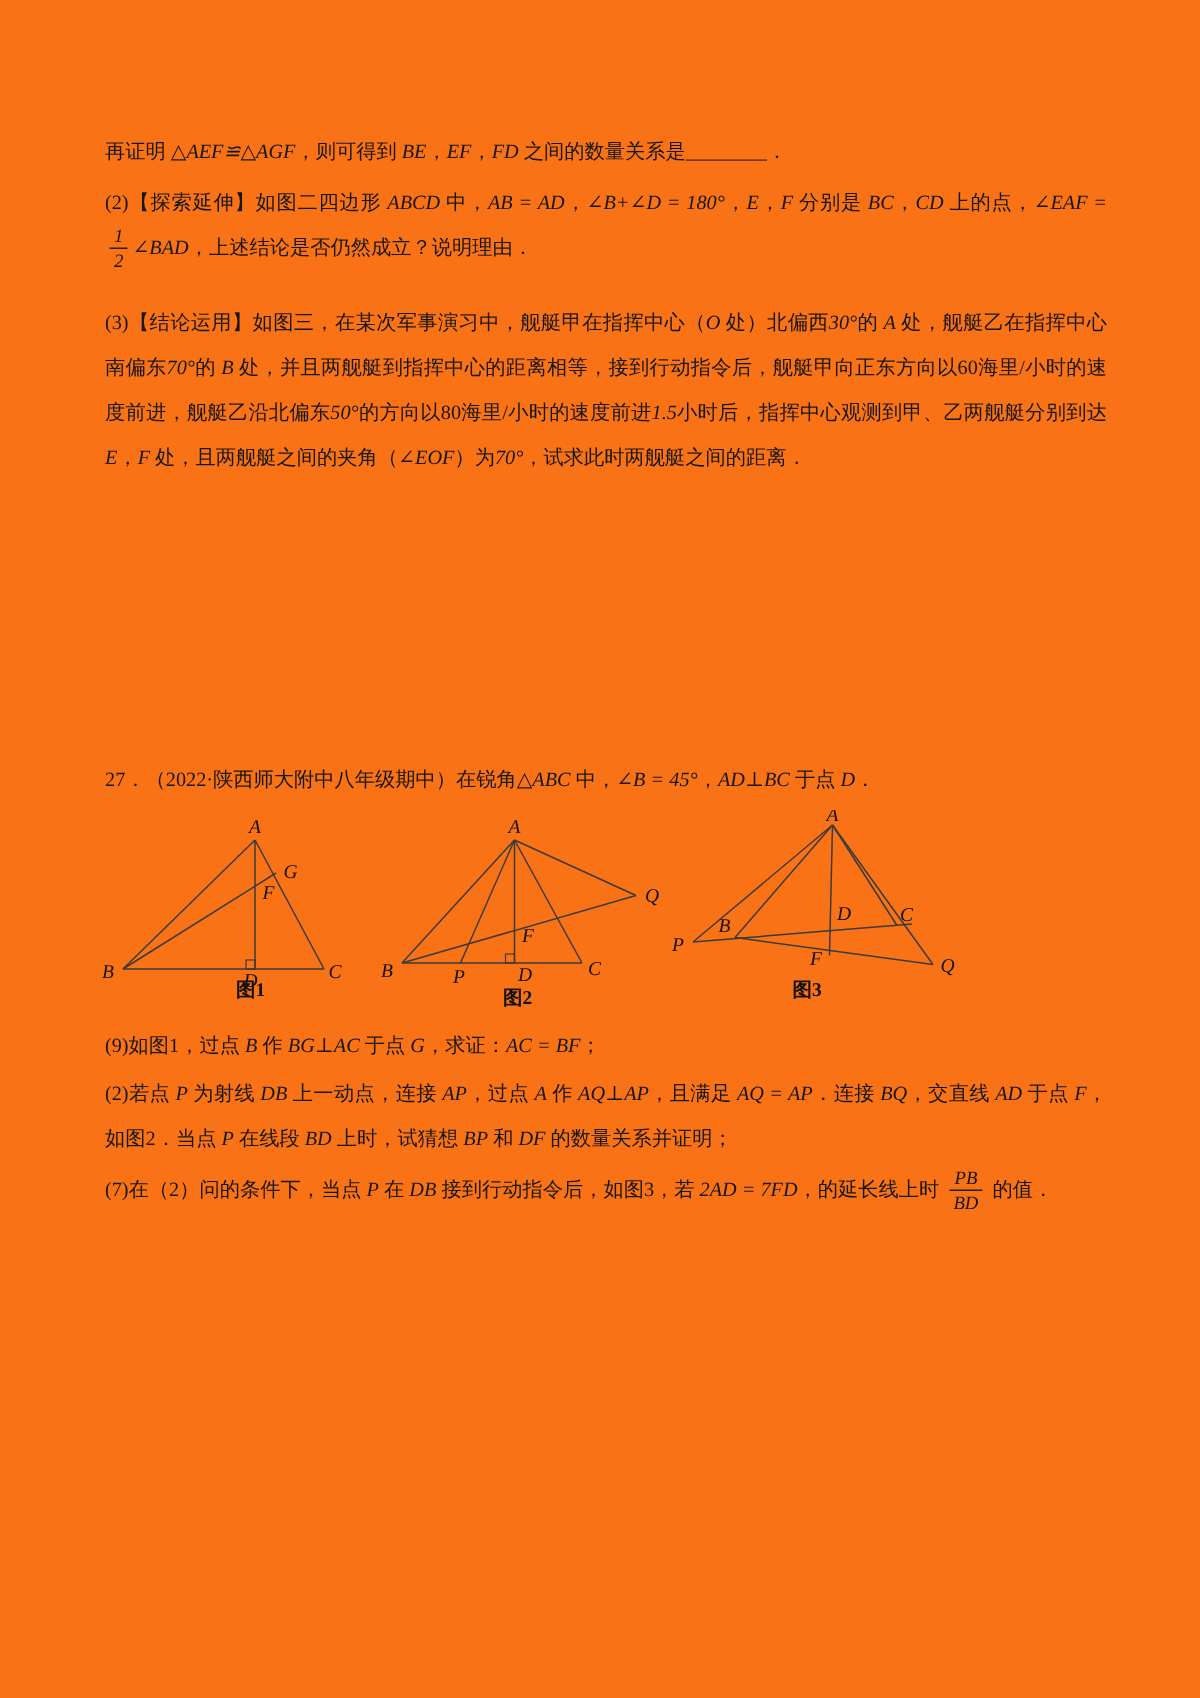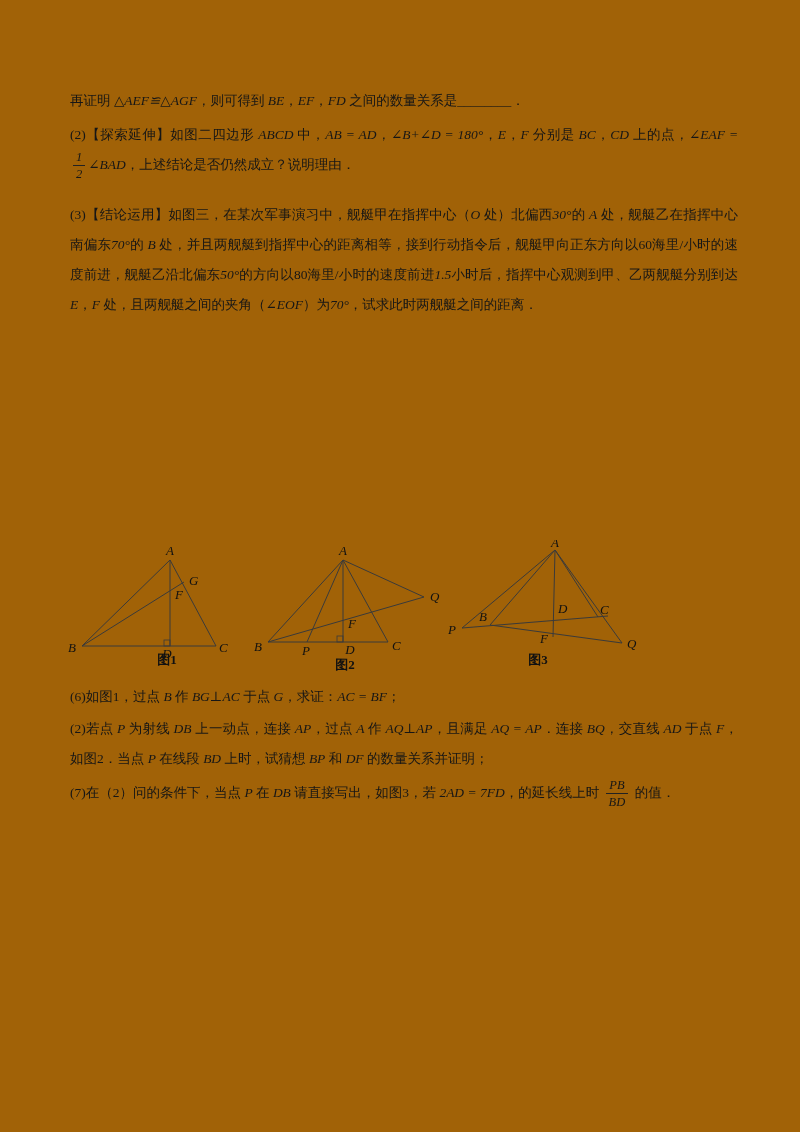--- a/index.html
+++ b/index.html
@@ -1,18 +1,18 @@
 <!DOCTYPE html>
 <html><head>
 <meta charset="utf-8">
 <style>
   *{box-sizing:border-box;margin:0;padding:0}
   html,body{background:#ffffff}
   .page{
-    position:relative;width:800px;height:1132px;background:#a16207;overflow:hidden;
+    position:relative;width:800px;height:1132px;background:#f97316;overflow:hidden;
     font-family:"Liberation Serif","DejaVu Serif","DejaVu Sans",serif;color:#161616;
   }
   .para{
     position:absolute;left:70px;width:668px;
     font-size:13.5px;line-height:30px;text-align:justify;
   }
   .para .txt{font-family:"Liberation Serif","DejaVu Sans",serif}
   .para .math{font-family:"Liberation Serif","DejaVu Serif",serif;font-style:italic}
   .frac{
     display:inline-block;vertical-align:middle;text-align:center;
@@ -26,20 +26,21 @@
   .ptlabel{font-family:"Liberation Serif","DejaVu Serif",serif;font-style:italic;font-size:13px;fill:#111}
   .caption{font-family:"Liberation Serif","DejaVu Sans",serif;font-size:13px;font-weight:700;fill:#111}
 </style>
 </head>
 <body>
 
 <div class="page">
   <div class="para" style="top:86px"><span class="txt">再证明 </span><span class="math">△AEF≌△AGF</span><span class="txt">，则可得到 </span><span class="math">BE</span><span class="txt">，</span><span class="math">EF</span><span class="txt">，</span><span class="math">FD</span><span class="txt"> 之间的数量关系是</span><span class="txt">________</span><span class="txt">．</span></div>
   <div class="para" style="top:120px"><span class="txt">(2)【探索延伸】如图二四边形 </span><span class="math">ABCD</span><span class="txt"> 中，</span><span class="math">AB = AD</span><span class="txt">，</span><span class="math">∠B+∠D = 180°</span><span class="txt">，</span><span class="math">E</span><span class="txt">，</span><span class="math">F</span><span class="txt"> 分别是 </span><span class="math">BC</span><span class="txt">，</span><span class="math">CD</span><span class="txt"> 上的点，</span><span class="math">∠EAF = </span><span class="frac"><span class="num">1</span><span class="den">2</span></span><span class="math">∠BAD</span><span class="txt">，上述结论是否仍然成立？说明理由．</span></div>
   <div class="para" style="top:200px"><span class="txt">(3)【结论运用】如图三，在某次军事演习中，舰艇甲在指挥中心（</span><span class="math">O</span><span class="txt"> 处）北偏西</span><span class="math">30°</span><span class="txt">的 </span><span class="math">A</span><span class="txt"> 处，舰艇乙在指挥中心南偏东</span><span class="math">70°</span><span class="txt">的 </span><span class="math">B</span><span class="txt"> 处，并且两舰艇到指挥中心的距离相等，接到行动指令后，舰艇甲向正东方向以60海里/小时的速度前进，舰艇乙沿北偏东</span><span class="math">50°</span><span class="txt">的方向以80海里/小时的速度前进</span><span class="math">1.5</span><span class="txt">小时后，指挥中心观测到甲、乙两舰艇分别到达 </span><span class="math">E</span><span class="txt">，</span><span class="math">F</span><span class="txt"> 处，且两舰艇之间的夹角（</span><span class="math">∠EOF</span><span class="txt">）为</span><span class="math">70°</span><span class="txt">，试求此时两舰艇之间的距离．</span></div>
+  <div class="para" style="top:505px"><span class="txt">27．（2022·陕西师大附中八年级期中）在锐角</span><span class="math">△ABC</span><span class="txt"> 中，</span><span class="math">∠B = 45°</span><span class="txt">，</span><span class="math">AD⊥BC</span><span class="txt"> 于点 </span><span class="math">D</span><span class="txt">．</span></div>
 
   <svg class="figs" width="800" height="142" viewBox="0 0 800 142">
     <g>
         <line x1="170" y1="20" x2="82" y2="106"></line>
         <line x1="82" y1="106" x2="216" y2="106"></line>
         <line x1="170" y1="20" x2="216" y2="106"></line>
         <line x1="170" y1="20" x2="170" y2="106"></line>
         <line x1="82" y1="106" x2="184" y2="42"></line>
         <rect x="164" y="100" width="6" height="6" class="ra"></rect>
         <text x="170" y="15" text-anchor="middle" class="ptlabel">A</text>
@@ -80,16 +81,16 @@
         <text x="456" y="94" text-anchor="end" class="ptlabel">P</text>
         <text x="487" y="81" text-anchor="end" class="ptlabel">B</text>
         <text x="558" y="73" text-anchor="start" class="ptlabel">D</text>
         <text x="600" y="74" text-anchor="start" class="ptlabel">C</text>
         <text x="548" y="103" text-anchor="end" class="ptlabel">F</text>
         <text x="627" y="108" text-anchor="start" class="ptlabel">Q</text>
         <text x="538" y="124" text-anchor="middle" class="caption">图3</text>
       </g>
   </svg>
 
-  <div class="para" style="top:682px"><span class="txt">(6)如图1，过点 </span><span class="math">B</span><span class="txt"> 作 </span><span class="math">BG⊥AC</span><span class="txt"> 于点 </span><span class="math">G</span><span class="txt">，求证：</span><span class="math">AC = BF</span><span class="txt">；</span></div>
+  <div class="para" style="top:682px"><span class="txt">(9)如图1，过点 </span><span class="math">B</span><span class="txt"> 作 </span><span class="math">BG⊥AC</span><span class="txt"> 于点 </span><span class="math">G</span><span class="txt">，求证：</span><span class="math">AC = BF</span><span class="txt">；</span></div>
   <div class="para" style="top:714px"><span class="txt">(2)若点 </span><span class="math">P</span><span class="txt"> 为射线 </span><span class="math">DB</span><span class="txt"> 上一动点，连接 </span><span class="math">AP</span><span class="txt">，过点 </span><span class="math">A</span><span class="txt"> 作 </span><span class="math">AQ⊥AP</span><span class="txt">，且满足 </span><span class="math">AQ = AP</span><span class="txt">．连接 </span><span class="math">BQ</span><span class="txt">，交直线 </span><span class="math">AD</span><span class="txt"> 于点 </span><span class="math">F</span><span class="txt">，如图2．当点 </span><span class="math">P</span><span class="txt"> 在线段 </span><span class="math">BD</span><span class="txt"> 上时，试猜想 </span><span class="math">BP</span><span class="txt"> 和 </span><span class="math">DF</span><span class="txt"> 的数量关系并证明；</span></div>
-  <div class="para" style="top:778px"><span class="txt">(7)在（2）问的条件下，当点 </span><span class="math">P</span><span class="txt"> 在 </span><span class="math">DB</span><span class="txt"> 请直接写出，如图3，若 </span><span class="math">2AD = 7FD</span><span class="txt">，的延长线上时 </span><span class="frac"><span class="num">PB</span><span class="den">BD</span></span><span class="txt"> 的值．</span></div>
+  <div class="para" style="top:778px"><span class="txt">(7)在（2）问的条件下，当点 </span><span class="math">P</span><span class="txt"> 在 </span><span class="math">DB</span><span class="txt"> 接到行动指令后，如图3，若 </span><span class="math">2AD = 7FD</span><span class="txt">，的延长线上时 </span><span class="frac"><span class="num">PB</span><span class="den">BD</span></span><span class="txt"> 的值．</span></div>
 </div>
 
 </body></html>

